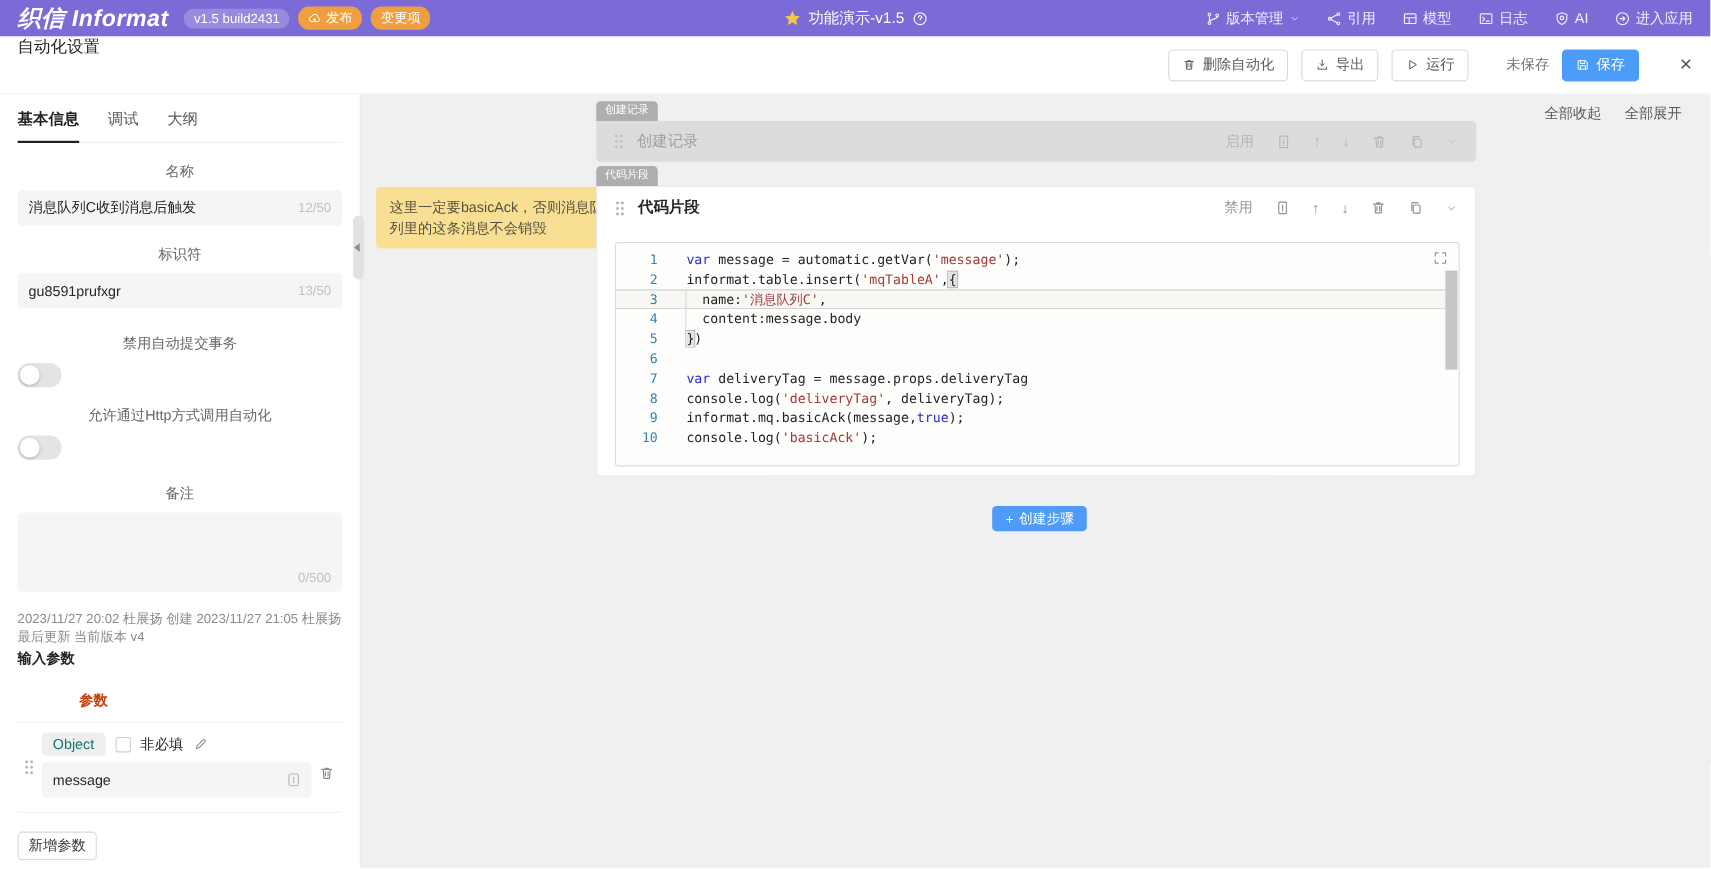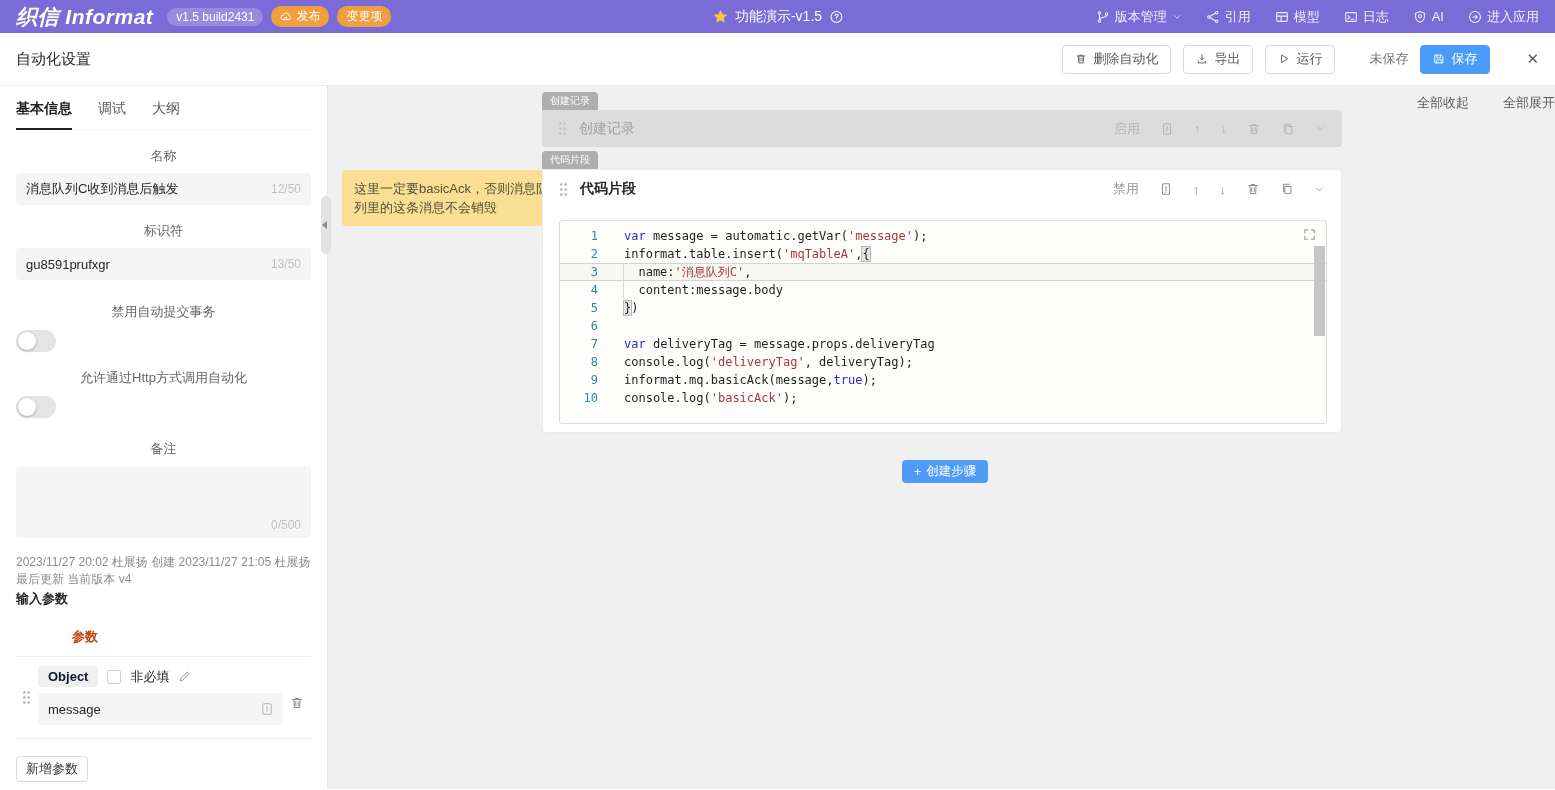--- a/index.html
+++ b/index.html
@@ -19,21 +19,21 @@
   .tb-center { position:absolute; left:50%; top:0; height:33px; transform:translateX(-50%);
     display:flex; align-items:center; gap:7px; font-size:14px; }
   .tb-right { margin-left:auto; display:flex; gap:24px; font-size:13px; align-items:center; color:#f1eeff; }
   .nav-item { display:inline-flex; gap:5px; align-items:center; cursor:pointer; white-space:nowrap; }
   .i { width:14px; height:14px; stroke:currentColor; fill:none; stroke-width:1.2;
     stroke-linecap:round; stroke-linejoin:round; flex:none; }
   .i12 { width:12px; height:12px; }
 
   
   .toolbar { height:53px; background:#fff; border-bottom:1px solid #ececec;
-    display:flex; align-items:center; padding:0 16px; }
+    display:flex; padding:0 16px; }
   .tb-title { font-size:15px; color:#262626; }
   .tb-actions { margin-left:auto; display:flex; align-items:center; gap:12px; }
   .btn { height:29px; border:1px solid #d9d9d9; background:#fff; border-radius:4px;
     padding:0 12px; font-size:13px; color:#595959; display:inline-flex; align-items:center;
     gap:6px; cursor:pointer; font-family:inherit; white-space:nowrap; }
   .btn.primary { background:#4b9cf8; border-color:#4b9cf8; color:#fff; }
   .unsaved { color:#737373; font-size:13px; margin-left:22px; }
   .close-x { font-size:15px; color:#595959; margin-left:24px; cursor:pointer; }
 
   
@@ -63,38 +63,38 @@
   .inparams { margin:2px 16px 0; color:#262626; font-weight:bold; }
   .pheader { margin:20px 16px 0 72px; color:#c2410c;font-weight:bold; }
   .pdivider { height:1px; background:#f0f0f0; margin:10px 16px 0; }
   .paramrow { margin:9px 16px 0; position:relative; padding-left:22px; display:flex; }
   .drag { width:9px; height:15px; flex:none;
     background-image:radial-gradient(circle, #b5b5b5 1.2px, transparent 1.4px);
     background-size:4.5px 5px; cursor:grab; }
   .paramrow .drag { position:absolute; left:6px; top:24px; }
   .pcol { flex:1; }
   .prow1 { display:flex; align-items:center; gap:9px; }
-  .typetag { background:#efefef; color:#0f172a; border-radius:4px; padding:3px 10px; font-size:13px;font-weight:bold; }
+  .typetag { background:#efefef; color:#0f766e; border-radius:4px; padding:3px 10px; font-size:13px; }
   .cbx { width:14px; height:14px; border:1px solid #cfcfcf; border-radius:2px; background:#fff; flex:none; }
   .optlbl { color:#262626; font-weight:normal; }
   .pencil { color:#8c8c8c; cursor:pointer; display:flex; }
   .pinput { margin-top:6px; }
   .varicon { margin-left:auto; color:#b5b5b5; display:flex; }
   .ptrash { width:28px; display:flex; justify-content:center; align-items:flex-start;
     padding-top:30px; color:#8c8c8c; cursor:pointer; }
   .addparam { margin:17px 16px; height:26px; padding:0 9px; border:1px solid #d9d9d9;
     border-radius:4px; background:#fff; font-size:13px; color:#333; cursor:pointer; font-family:inherit; }
   .splitter-handle { position:absolute; left:321px; top:110px; width:10px; height:58px;
     background:#e2e2e2; border-radius:5px; z-index:5; cursor:col-resize; }
   .splitter-handle::after { content:""; position:absolute; left:1px; top:50%;
     transform:translateY(-50%); border-top:4px solid transparent; border-bottom:4px solid transparent;
     border-right:5px solid #8c8c8c; }
 
   
-  .links { position:absolute; top:8px; right:0; display:flex; gap:34px;
+  .links { position:absolute; top:8px; right:26px; display:flex; gap:21px;
     font-size:13px; color:#595959; }
   .links span { cursor:pointer; }
   .note { position:absolute; left:14px; top:84px; width:231px; background:#f8df93;
     border-radius:4px; padding:9px 12px; font-size:13px; line-height:19px; color:#55503e; }
   .tagbadge { position:absolute; left:214px; height:18px; background:#aeaeae; color:#fff;
     font-size:10px; border-radius:4px 4px 0 0; padding:0 8px; line-height:18px; }
   .badge1 { top:6px; } .badge2 { top:65px; }
   .bar { position:absolute; left:214px; width:800px; display:flex; align-items:center;
     padding:0 16px; }
   .bar1 { top:24px; height:37px; background:#dcdcdc; border-radius:0 4px 4px 4px; }

